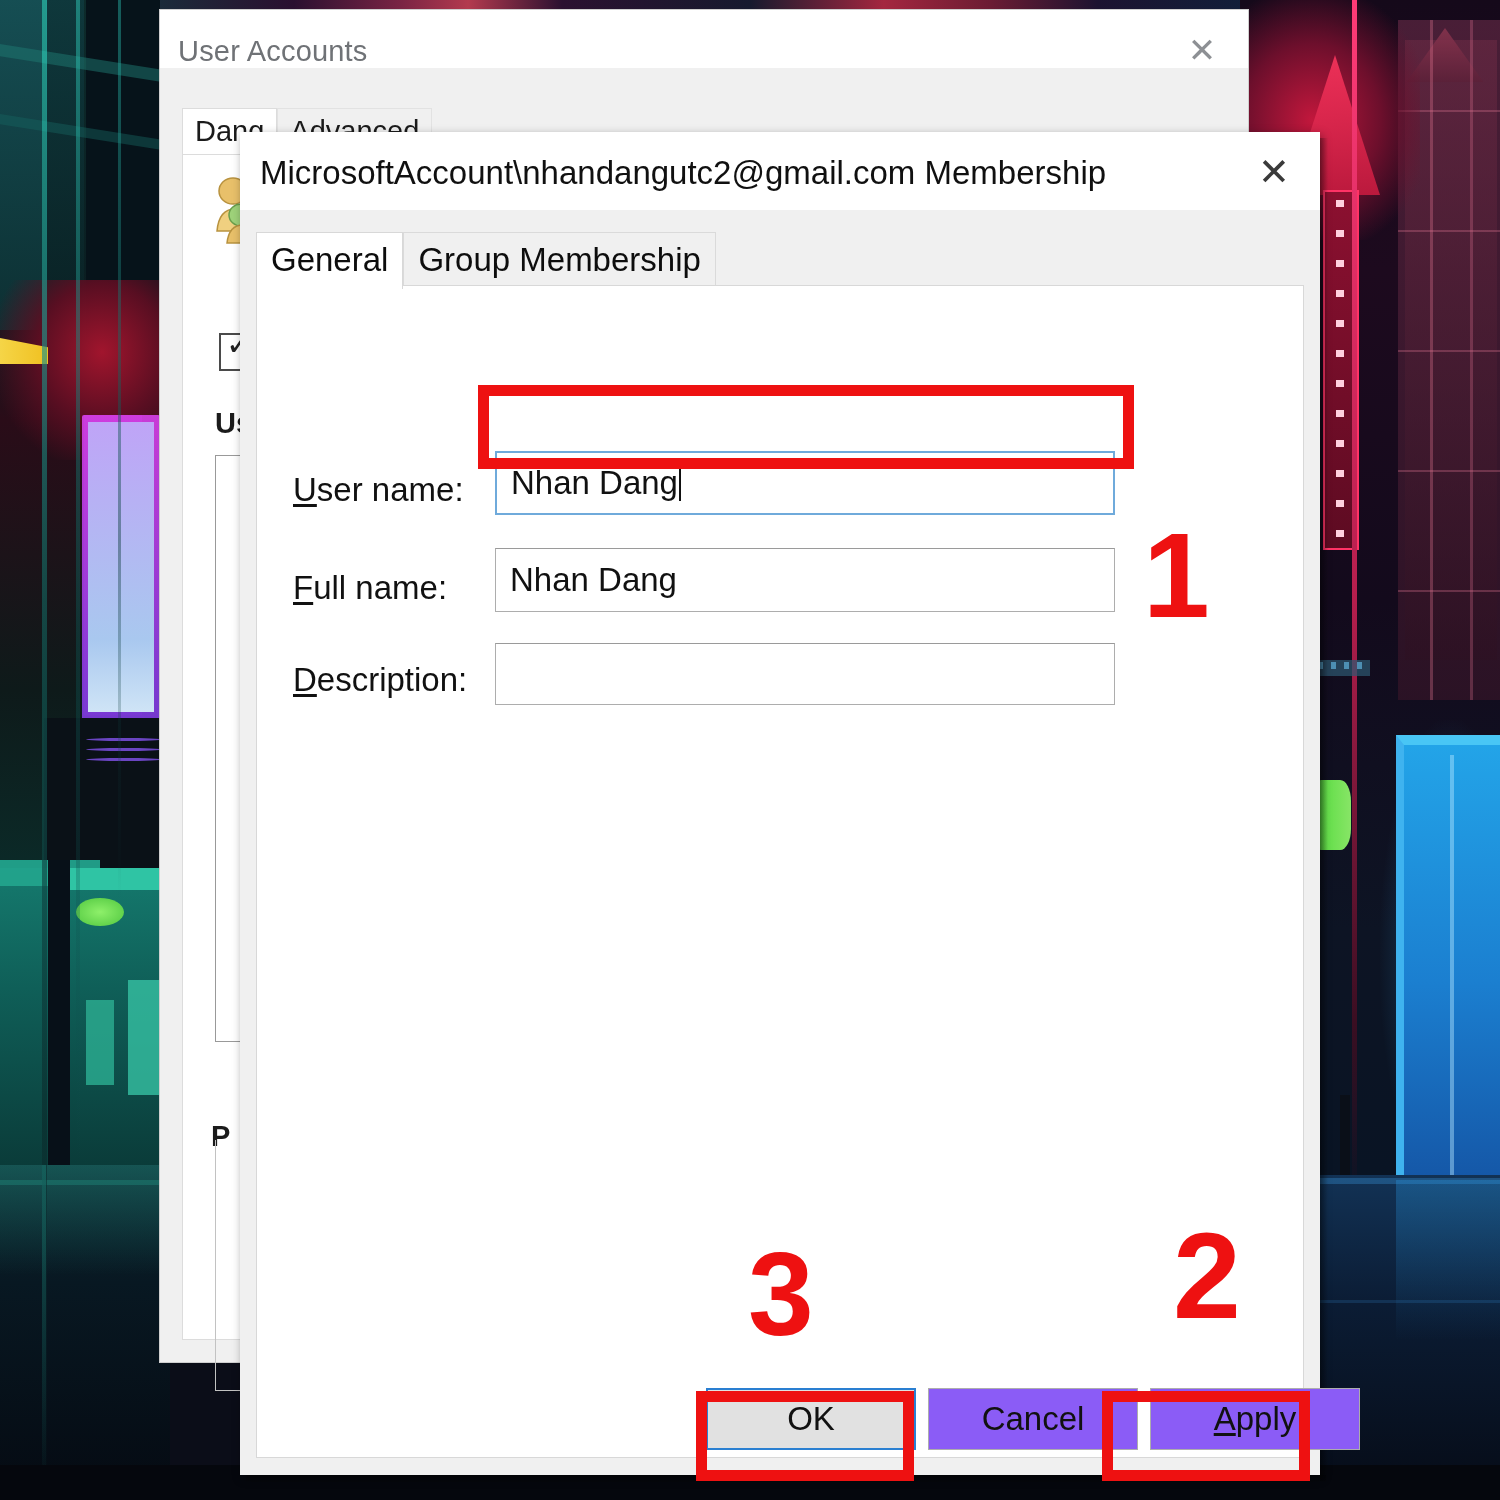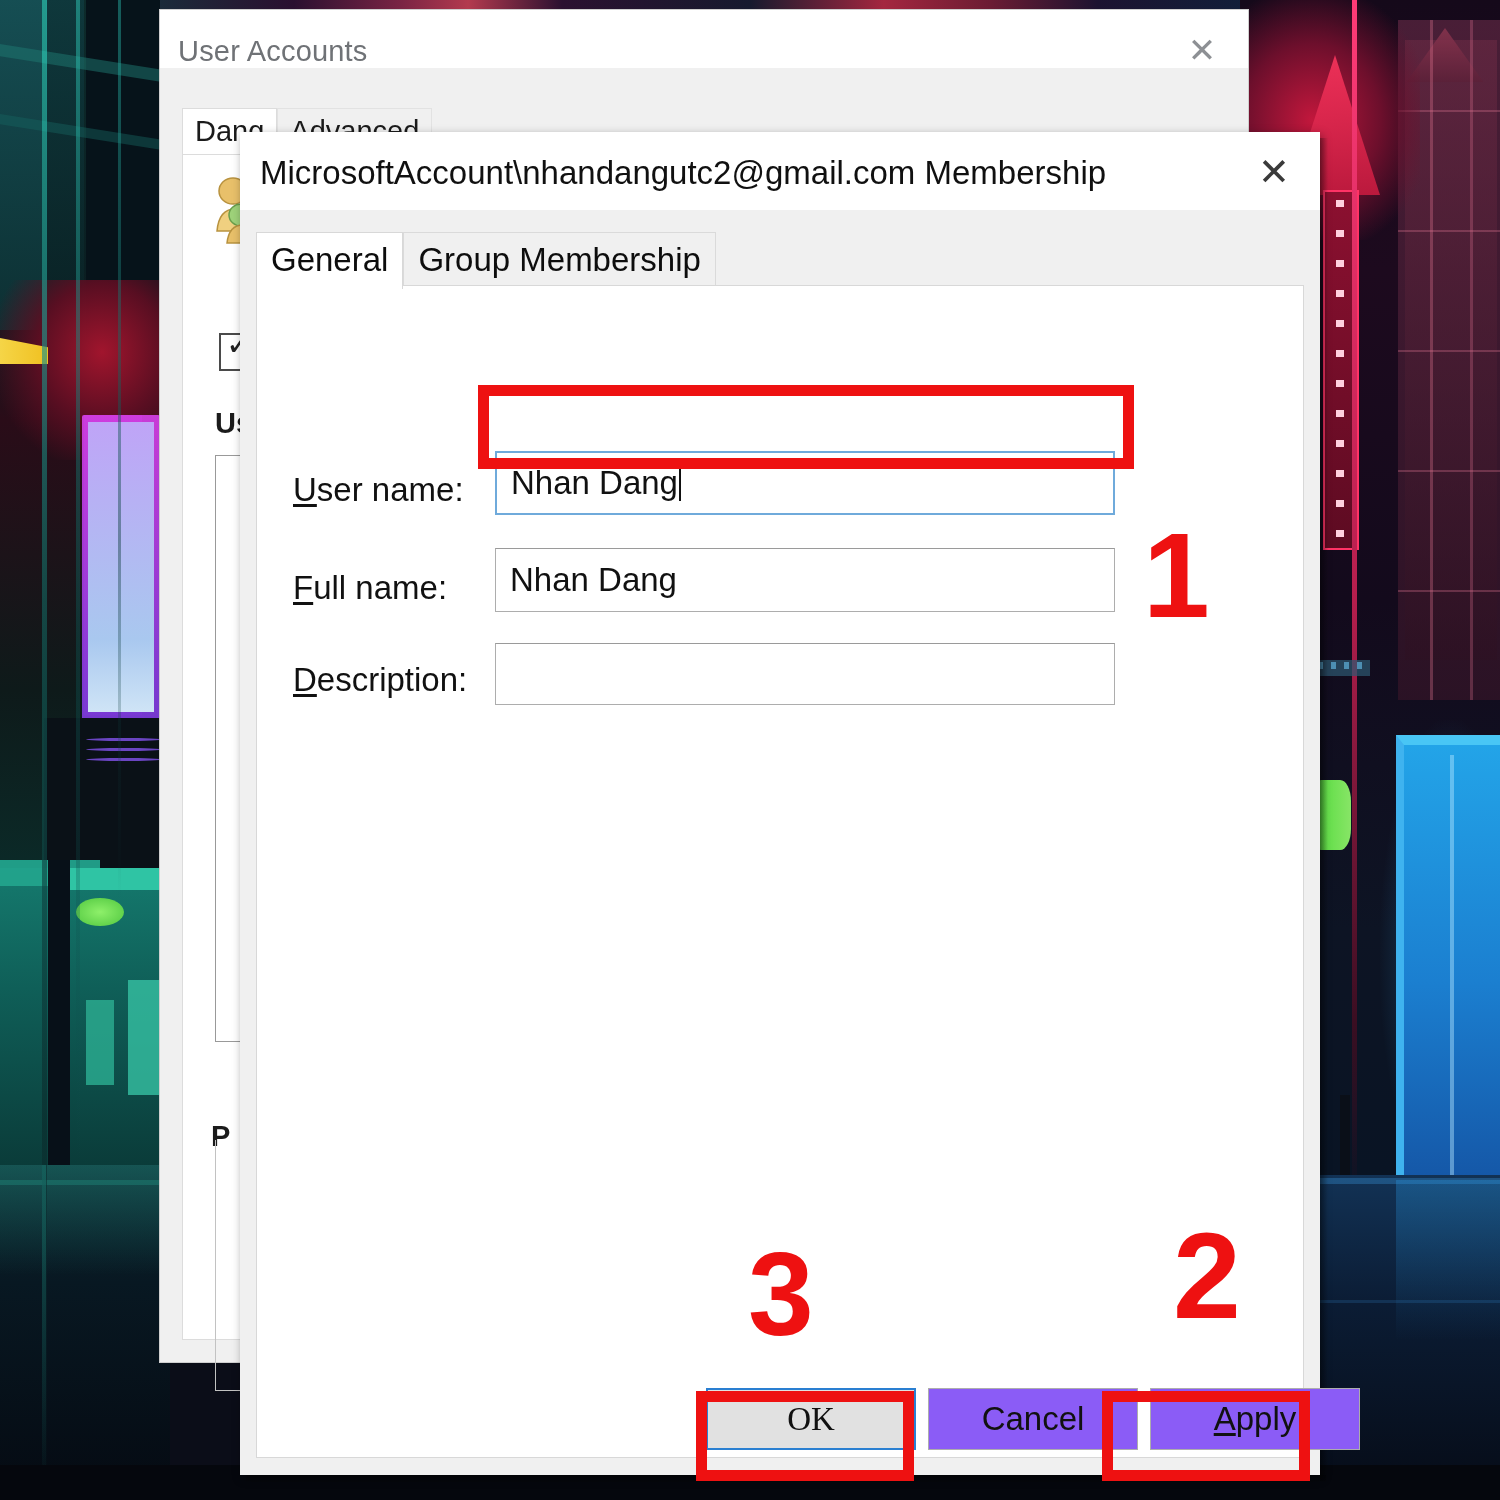--- a/index.html
+++ b/index.html
@@ -257,21 +257,21 @@
   .btnrow { position: absolute; left: 0; right: 0; bottom: 0; height: 95px; }
   .btn {
     position: absolute;
     background: #8b5cf6;
     border: 1px solid #adadad;
     box-sizing: border-box;
     display:flex; align-items:center; justify-content:center;
     font-size: 33px; color: #111;
     height: 62px;
   }
-  .btn.default { border: 2px solid #2a7fd1; background:#e1e1e1;font-family:Liberation Serif, serif;}
+  .btn.default { border: 2px solid #2a7fd1; background:#e1e1e1;}
   .btn u { text-decoration: underline; text-underline-offset: 3px;}
 
   .windowshadow-right {
     position:absolute; left:1320px; top:138px; width:8px; height:1343px;
     background: linear-gradient(90deg, rgba(0,0,0,.30), rgba(0,0,0,0));
   }
   .windowshadow-bottom {
     position:absolute; left:246px; top:1475px; width:1080px; height:8px;
     background: linear-gradient(180deg, rgba(0,0,0,.30), rgba(0,0,0,0));
   }

